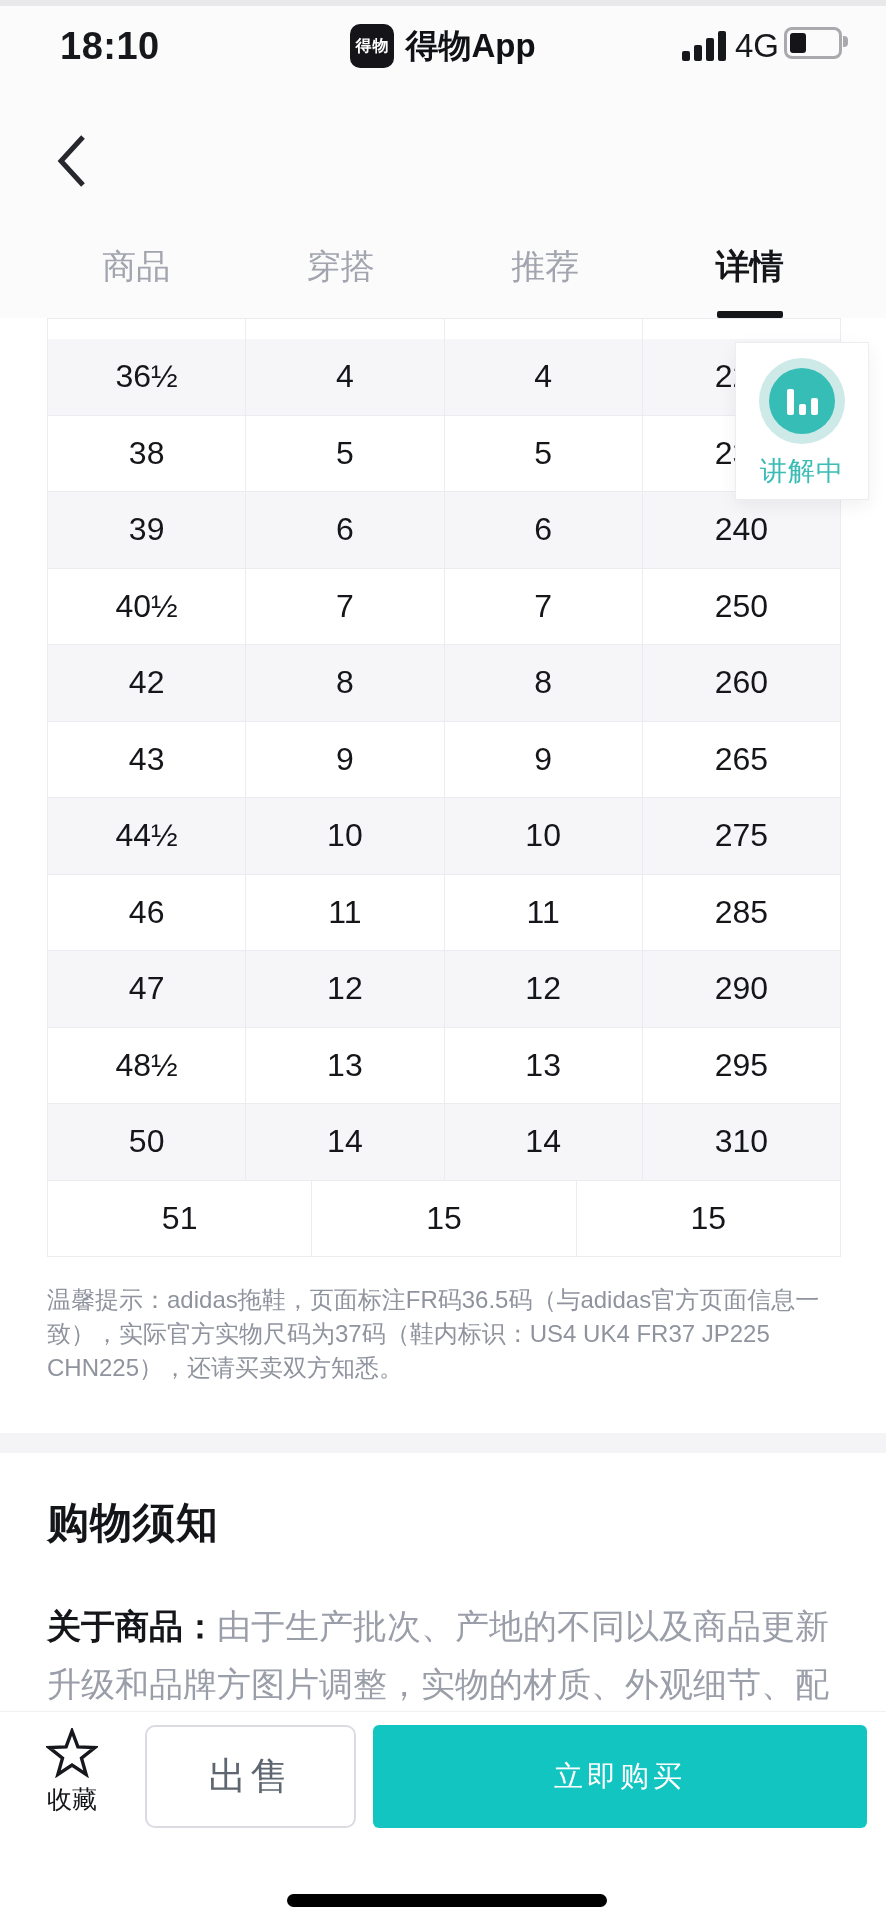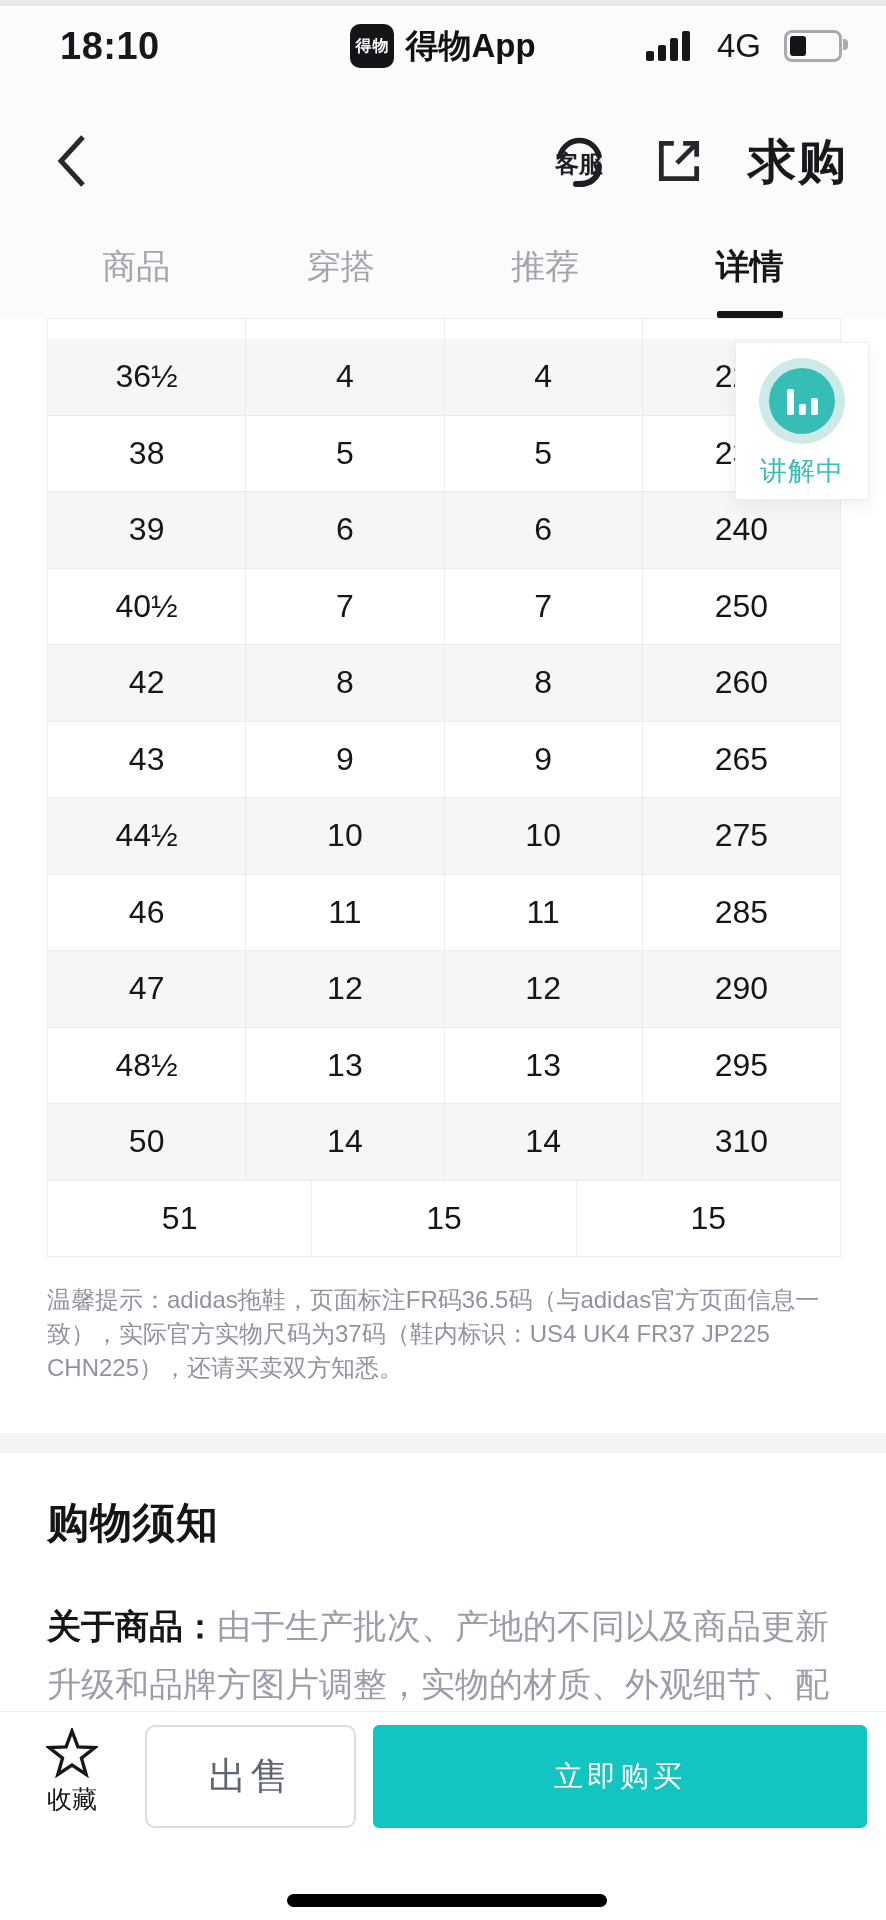--- a/index.html
+++ b/index.html
@@ -9,21 +9,21 @@
     font-family:"Liberation Sans","DejaVu Sans",sans-serif;
     color:#17181c;-webkit-font-smoothing:antialiased;
   }
   .header{background:#fbfbfc;}
   
   .status-bar{position:relative;height:80px;display:flex;align-items:center;padding:0 36px 0 60px;box-sizing:border-box;}
   .sb-time{font-size:38px;font-weight:600;letter-spacing:.5px;z-index:2;}
   .sb-center{position:absolute;left:0;right:0;top:0;height:80px;display:flex;align-items:center;justify-content:center;gap:11px;}
   .app-badge{width:44px;height:44px;background:#141419;border-radius:10px;color:#fff;font-size:16px;font-weight:700;display:flex;align-items:center;justify-content:center;letter-spacing:1px;}
   .app-title{font-size:33px;font-weight:600;color:#111216;}
-  .sb-right{margin-left:auto;display:flex;align-items:center;gap:23px;z-index:2;}
+  .sb-right{margin-left:auto;display:flex;gap:5px;z-index:2;}
   .net-label{font-size:33px;font-weight:500;}
   .battery{position:relative;width:52px;height:26px;border:3px solid #a9a9ae;border-radius:8px;margin-right:8px;}
   .battery .fill{position:absolute;left:3px;top:3px;bottom:3px;width:16px;background:#141419;border-radius:3px;}
   .battery .nub{position:absolute;right:-9px;top:6px;width:5px;height:11px;background:#a9a9ae;border-radius:0 4px 4px 0;}
   
   .nav-bar{height:130px;display:flex;align-items:center;padding:22px 38px 0 52px;box-sizing:border-box;}
   .nav-right{margin-left:auto;display:flex;align-items:center;gap:42px;}
   .icon-btn{display:flex;align-items:center;justify-content:center;background:none;border:none;padding:0;cursor:pointer;}
   .seek-buy{font-size:48px;font-weight:900;letter-spacing:2px;color:#17181c;background:none;border:none;padding:0;font-family:inherit;}
   
@@ -93,41 +93,20 @@
     </div>
 
     <div class="nav-bar">
       <button class="icon-btn" aria-label="back">
         <span>
           <svg width="38" height="58" viewBox="0 0 38 58">
             <path d="M31 5 L9 29 L31 53" fill="none" stroke="#26282e" stroke-width="5"></path>
           </svg>
         </span>
       </button>
-      <div class="nav-right">
-        <button class="icon-btn" aria-label="customer service">
-          <span>
-            <svg width="62" height="62" viewBox="0 0 62 62">
-              <path d="M12 26 A20 20 0 0 1 51 26" fill="none" stroke="#1d1f24" stroke-width="5.5" stroke-linecap="round"></path>
-              <text x="31" y="42" text-anchor="middle" font-size="24" font-weight="700" fill="#1d1f24" font-family="Liberation Sans, DejaVu Sans, sans-serif">客服</text>
-              <path d="M51 36 C51 49 41 55 28 54" fill="none" stroke="#1d1f24" stroke-width="6" stroke-linecap="round"></path>
-            </svg>
-          </span>
-        </button>
-        <button class="icon-btn" aria-label="share">
-          <span>
-            <svg width="54" height="54" viewBox="0 0 52 52">
-              <path d="M21 9 H9 V43 H43 V31" fill="none" stroke="#26282e" stroke-width="4.6"></path>
-              <path d="M30 9 H43 V22" fill="none" stroke="#26282e" stroke-width="4.6"></path>
-              <path d="M43 9 L24 28" fill="none" stroke="#26282e" stroke-width="4.6"></path>
-            </svg>
-          </span>
-        </button>
-        <button class="seek-buy">求购</button>
-      </div>
     </div>
 
     <div class="tab-bar">
       <button class="tab">商品</button>
       <button class="tab">穿搭</button>
       <button class="tab">推荐</button>
       <button class="tab active">
         <span>详情</span>
         <span class="tab-underline"></span>
       </button>

